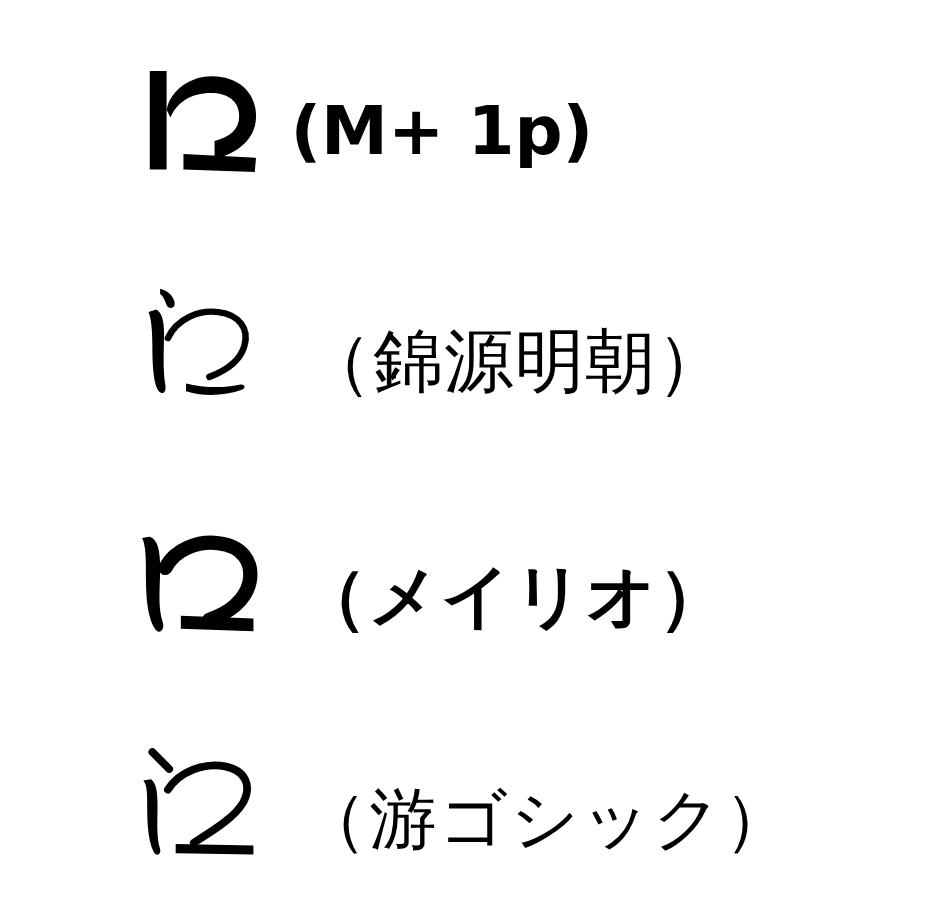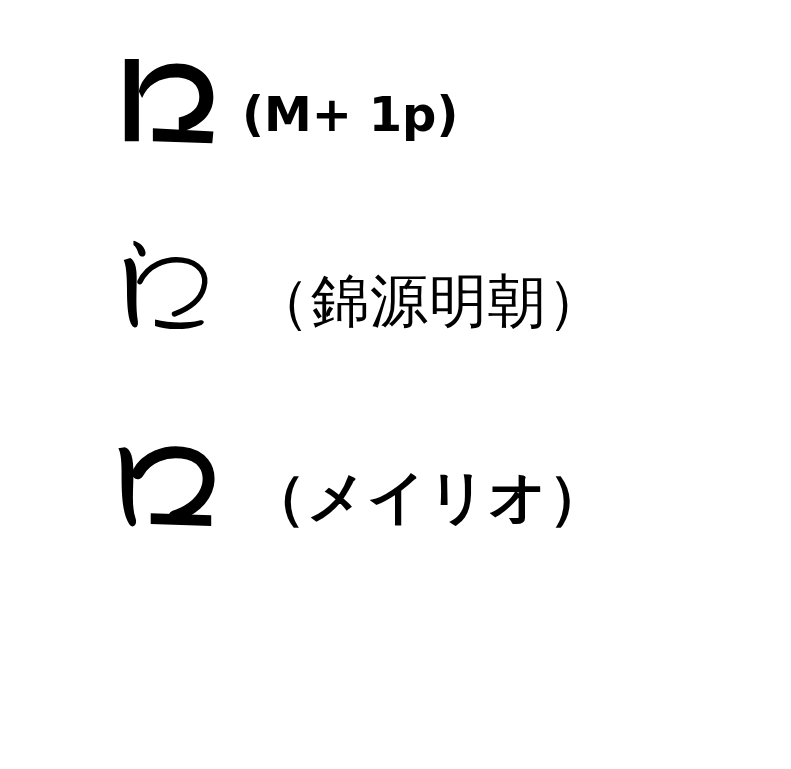--- a/index.html
+++ b/index.html
@@ -69,21 +69,21 @@
   .label-cell {
     flex: 0 0 auto;
     white-space: nowrap;
     line-height: 1;
     padding-bottom: 8px;
   }
 
   .label-mplus {
     margin-left: 8px;
     font-family: "DejaVu Sans", sans-serif;
-    font-size: 48px;
+    font-size: 56px;
     font-weight: 600;
     letter-spacing: 0px;
     padding-bottom: 14px;
   }
   .label-mincho {
     margin-left: 18px;
     font-family: "DejaVu Serif", "Liberation Serif", serif;
     font-size: 58px;
     font-weight: 400;
     letter-spacing: 1px;
@@ -174,14 +174,37 @@
                  C30 25, 48 19, 63 21
                  C81 23, 90 35, 87 51
                  C84 65, 71 75, 56 80"></path>
 
         <path d="M34 77 L90 79 L90 89 L34 87 Z"></path>
       </svg>
     </div>
     <div class="label-cell label-meiryo">（メイリオ）</div>
   </div>
 
+  <div class="specimen-row row-4">
+    <div class="glyph-cell">
+      <svg viewBox="0 0 100 100" aria-hidden="true">
+
+        <path class="stroke-only" stroke-width="6" d="M12 9 L25 22"></path>
+
+        <path d="M11 30
+                 C15 33, 16 40, 16 50
+                 C16 62, 15 74, 18 84
+                 C19 88, 15 90, 13 86
+                 C8 76, 8 60, 8 46
+                 C8 38, 7 33, 5 31 Z"></path>
+
+        <path class="stroke-only" stroke-width="6" d="M24 38
+                 C33 24, 52 17, 68 20
+                 C84 23, 89 35, 82 48
+                 C75 60, 58 70, 44 79"></path>
+
+        <path d="M30 80 L90 81 L90 88 L30 87 Z"></path>
+      </svg>
+    </div>
+    <div class="label-cell label-yugothic">（游ゴシック）</div>
+  </div>
 
 </div>
 
 </body></html>

